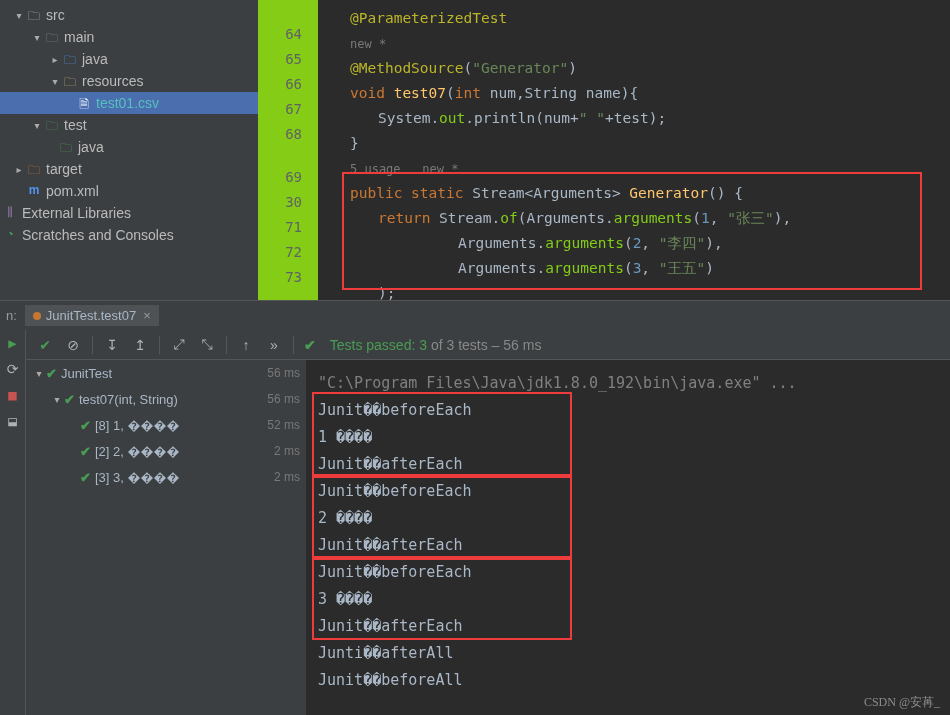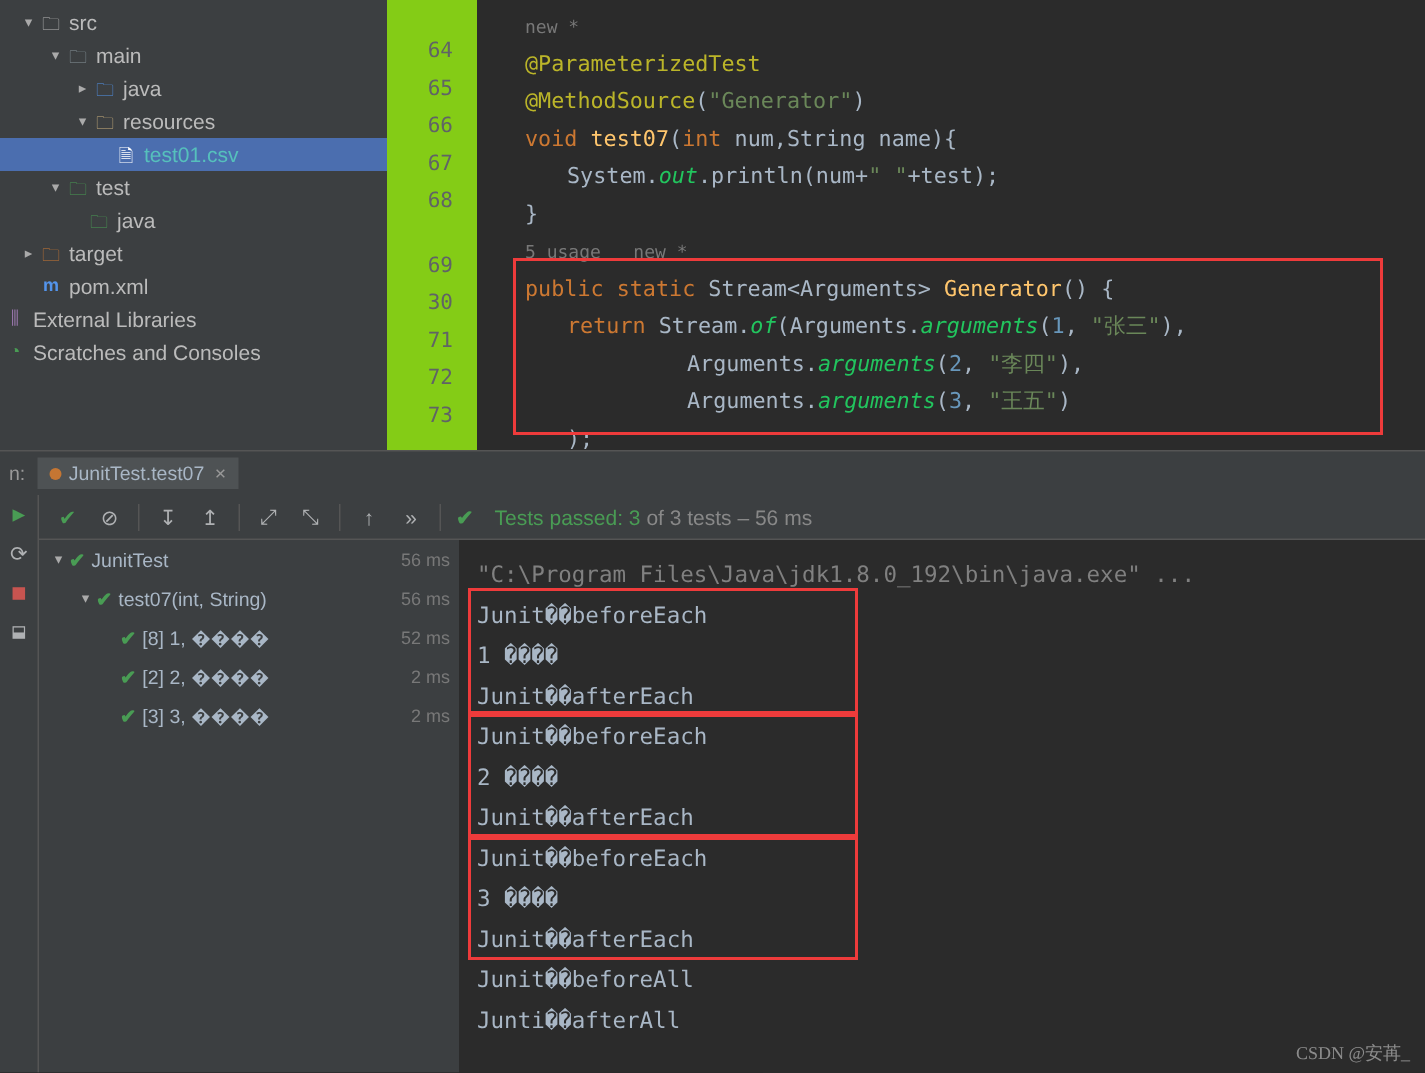--- a/index.html
+++ b/index.html
@@ -41,21 +41,21 @@
 .code-line { height:25px; line-height:25px; white-space:pre; font-size:14.5px; }
 .indent1 { padding-left:32px; }
 .indent2 { padding-left:60px; }
 .indent4 { padding-left:140px; }
 
 .k-anno { color:#bbb529; }
 .k-str { color:#6a8759; }
 .k-kw { color:#cc7832; }
 .k-type { color:#a9b7c6; }
 .k-method { color:#ffc66d; }
-.k-static { color:#22c55e; font-style:italic; }
+.k-static { color:#84cc16; }
 .k-hint { color:#787878; font-size:12px; }
 .k-num { color:#6897bb; }
 
 .red-box { position:absolute; border:2px solid #ee3b3b; pointer-events:none; }
 
 .run-bar { height:30px; background:#3c3f41; display:flex; align-items:center; padding:0 6px; border-top:1px solid #555; font-family:"Segoe UI",sans-serif; font-size:13px; }
 .run-tab { display:flex; align-items:center; padding:3px 8px; background:#4e5254; gap:5px; }
 .orange-dot { width:8px; height:8px; background:#c57633; border-radius:50%; }
 .close-x { color:#999; margin-left:2px; cursor:pointer; }
 
@@ -148,22 +148,22 @@
       <div class="gut-line">67</div>
       <div class="gut-line">68</div>
       <div class="gut-line" style="height:18px;"></div>
       <div class="gut-line">69</div>
       <div class="gut-line">30</div>
       <div class="gut-line">71</div>
       <div class="gut-line">72</div>
       <div class="gut-line">73</div>
     </div>
     <div class="code-pane">
+      <div class="code-line indent1"><span class="k-anno">@ParameterizedTest</span></div>
       <div class="code-line indent1"><span class="k-hint">new *</span></div>
-      <div class="code-line indent1"><span class="k-anno">@ParameterizedTest</span></div>
       <div class="code-line indent1"><span class="k-anno">@MethodSource</span><span>(</span><span class="k-str">"Generator"</span><span>)</span></div>
       <div class="code-line indent1"><span class="k-kw">void </span><span class="k-method">test07</span><span>(</span><span class="k-kw">int </span><span>num,String name){</span></div>
       <div class="code-line indent2"><span>System.</span><span class="k-static">out</span><span>.println(num+</span><span class="k-str">" "</span><span>+test);</span></div>
       <div class="code-line indent1"><span>}</span></div>
       <div class="code-line indent1"><span class="k-hint">5 usage   new *</span></div>
       <div class="code-line indent1"><span class="k-kw">public static </span><span class="k-type">Stream&lt;Arguments&gt; </span><span class="k-method">Generator</span><span>() {</span></div>
       <div class="code-line indent2"><span class="k-kw">return </span><span>Stream.</span><span class="k-static">of</span><span>(Arguments.</span><span class="k-static">arguments</span><span>(</span><span class="k-num">1</span><span>, </span><span class="k-str">"张三"</span><span>),</span></div>
       <div class="code-line indent4"><span>Arguments.</span><span class="k-static">arguments</span><span>(</span><span class="k-num">2</span><span>, </span><span class="k-str">"李四"</span><span>),</span></div>
       <div class="code-line indent4"><span>Arguments.</span><span class="k-static">arguments</span><span>(</span><span class="k-num">3</span><span>, </span><span class="k-str">"王五"</span><span>)</span></div>
       <div class="code-line indent2"><span>);</span></div>
@@ -243,22 +243,22 @@
         <div class="console-line console-grey">"C:\Program Files\Java\jdk1.8.0_192\bin\java.exe" ...</div>
         <div class="console-line">Junit��beforeEach</div>
         <div class="console-line">1 ����</div>
         <div class="console-line">Junit��afterEach</div>
         <div class="console-line">Junit��beforeEach</div>
         <div class="console-line">2 ����</div>
         <div class="console-line">Junit��afterEach</div>
         <div class="console-line">Junit��beforeEach</div>
         <div class="console-line">3 ����</div>
         <div class="console-line">Junit��afterEach</div>
+        <div class="console-line">Junti��afterAll</div>
         <div class="console-line">Junit��beforeAll</div>
-        <div class="console-line">Junti��afterAll</div>
 
         <div class="red-box" style="top:32px; left:6px; width:260px; height:84px;"></div>
         <div class="red-box" style="top:116px; left:6px; width:260px; height:82px;"></div>
         <div class="red-box" style="top:198px; left:6px; width:260px; height:82px;"></div>
       </div>
     </div>
   </div>
 </div>
 
 <div class="watermark">CSDN @安苒_</div>

